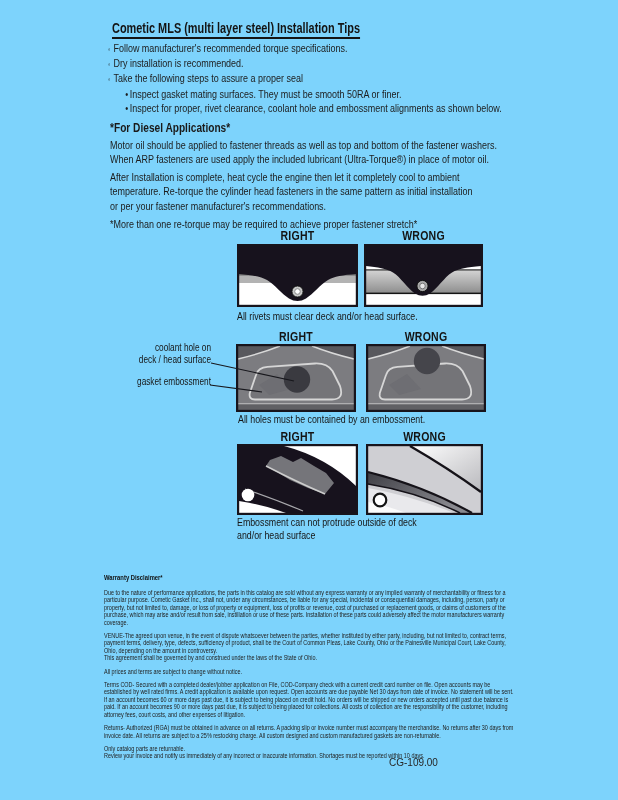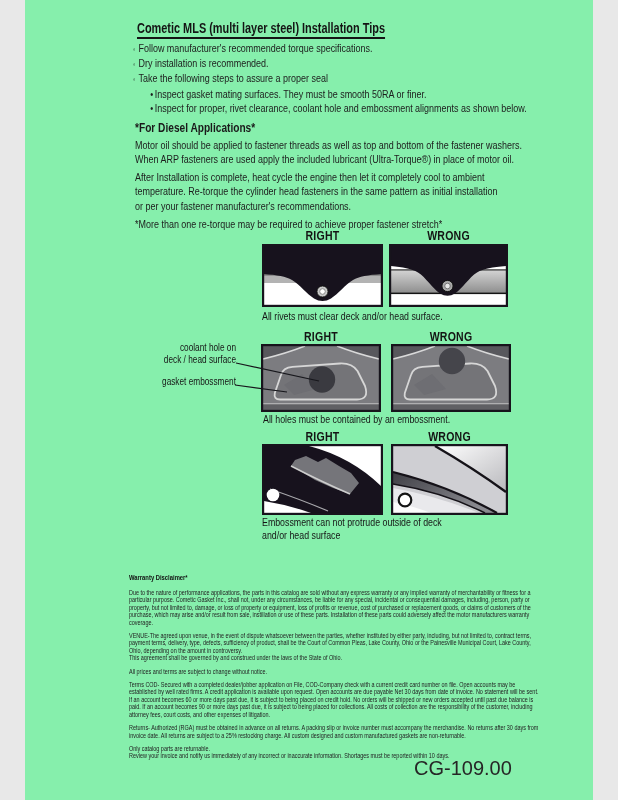--- a/index.html
+++ b/index.html
@@ -1,18 +1,18 @@
 <!DOCTYPE html>
 <html><head>
 <meta charset="utf-8">
 <style>
   html,body{margin:0;padding:0;background:#e8e8e8;}
   .page{
-    position:relative;width:568px;height:800px;margin:0 auto;
-    background:#86efac;overflow:hidden;
+    position:relative;width:618px;height:800px;margin:0 auto;
+    background:#7dd3fc;overflow:hidden;
     font-family:"Liberation Sans","DejaVu Sans",sans-serif;
     color:#1a1a1a;
   }
   .abs{position:absolute;}
   
   .cx{transform:scaleX(0.78);transform-origin:0 0;}
   .cxc{transform:scaleX(0.78);transform-origin:50% 0;}
   .cxr{transform:scaleX(0.78);transform-origin:100% 0;}
 
   .title{
@@ -31,21 +31,21 @@
 
   .fig-h{font-size:13.5px;font-weight:700;letter-spacing:.3px;text-align:center;white-space:nowrap;color:#141414;}
   .caption{font-size:11.3px;line-height:13px;white-space:pre-line;color:#161616;}
   .panel{display:block;}
   .side-label{font-size:10.6px;line-height:11.8px;text-align:right;white-space:pre-line;color:#161616;}
 
   .warranty{left:104px;top:573px;width:530px;}
   .warranty h4{font-size:7.5px;margin:0 0 7px 0;color:#111;}
   .warranty p{font-size:7px;line-height:7.4px;margin:0 0 6px 0;white-space:pre-line;color:#222;}
 
-  .page-code{left:389px;top:757px;font-size:20px;color:#262626;white-space:nowrap;}
+  .page-code{left:389px;top:757px;font-size:10px;color:#262626;white-space:nowrap;}
 </style>
 </head>
 <body>
 
 <div class="page">
 
   <div class="abs cx title">Cometic MLS (multi layer steel) Installation Tips</div>
 
   <div class="abs cx tips">
     <div class="tip">

